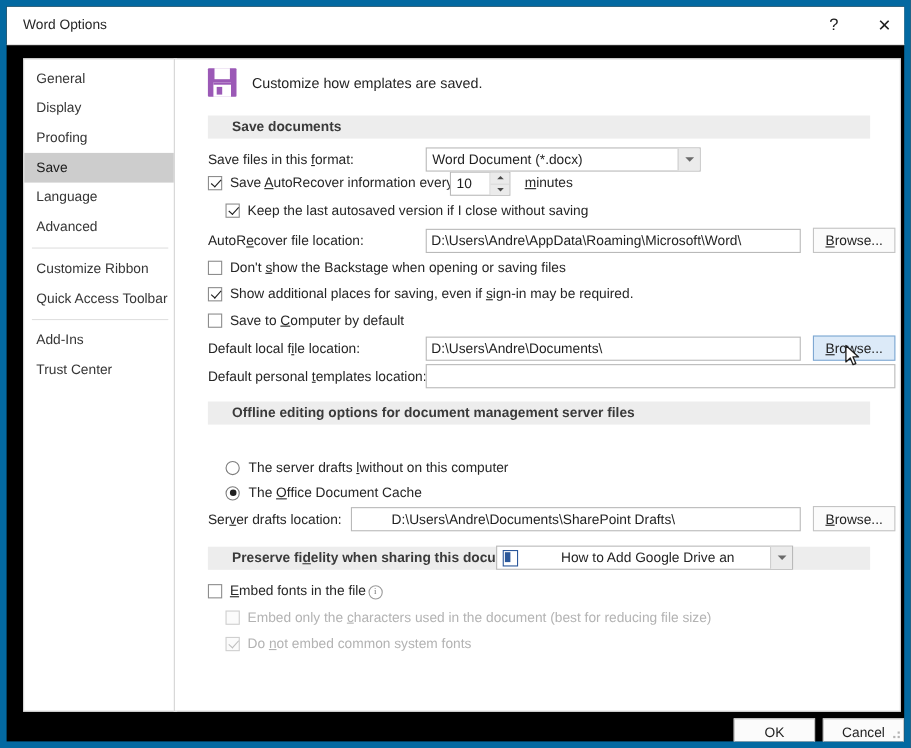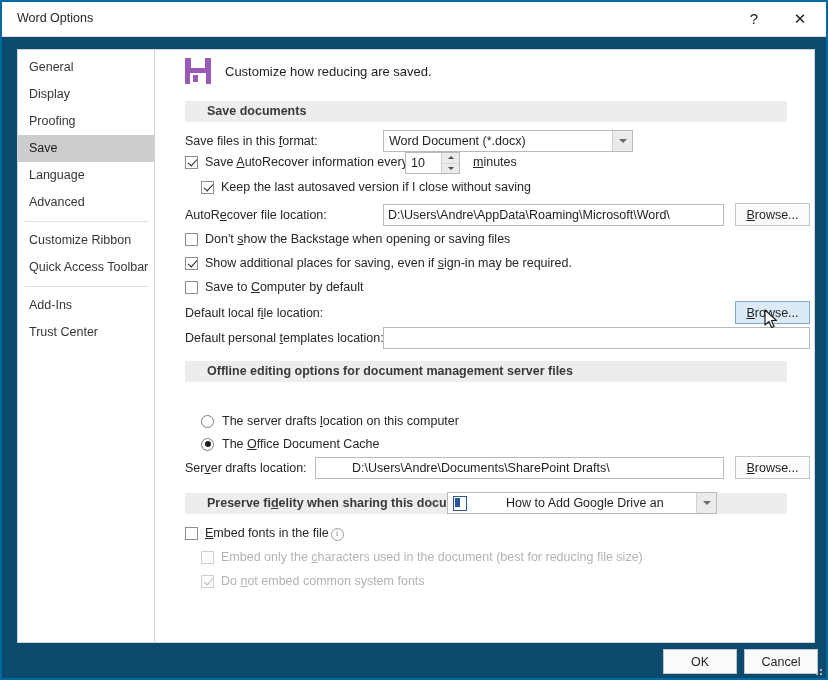--- a/index.html
+++ b/index.html
@@ -11,22 +11,22 @@
     font-family: "Liberation Sans", sans-serif;
     font-size: 12px;
     color: #1f1f1f;
     -webkit-font-smoothing: antialiased;
   }
   #dialog {
     position: relative;
     width: 828px;
     height: 680px;
     box-sizing: border-box;
-    background: #0c4a6e;
-    border: 2px solid #0369a1;
+    background: #000000;
+    border: 6px solid #0369a1;
     overflow: hidden;
   }
 
   
   .titlebar {
     position: absolute;
     left: 0; top: 0;
     width: 826px;
     height: 34px;
     background: #ffffff;
@@ -431,21 +431,21 @@
     <div class="side-item">Add-Ins</div>
     <div class="side-item">Trust Center</div>
   </div>
 
   <div class="panel">
 
     <div class="page-head">
       <div class="floppy">
         <div class="floppy-hole"></div>
       </div>
-      <div class="page-head-text">Customize how reducing are saved.</div>
+      <div class="page-head-text">Customize how emplates are saved.</div>
     </div>
 
     <div class="section-band" style="top:51px;">Save documents</div>
 
     <div class="lbl" style="left:30px; top:84px;"><span>Save files in this </span><u>f</u><span>ormat:</span></div>
     <div class="combo" style="left:228px; top:80px; width:250px;">
       <div class="combo-text">Word Document (*.docx)</div>
       <div class="combo-arrow">
           <span class="chev"></span>
         </div>
@@ -484,33 +484,34 @@
       <span class="cb checked"></span>
       <span class="cb-text"><span>Show additional places for saving, even if </span><u>s</u><span>ign-in may be required.</span></span>
     </div>
 
     <div class="cb-row" style="left:30px; top:230px;">
       <span class="cb"></span>
       <span class="cb-text"><span>Save to </span><u>C</u><span>omputer by default</span></span>
     </div>
 
     <div class="lbl" style="left:30px; top:256px;"><span>Default local f</span><u>i</u><span>le location:</span></div>
+    <div class="tbox" style="left:228px; top:252px; width:341px;"><span>D:\Users\Andre\Documents\</span></div>
     <div class="btn hovered" style="left:580px; top:251px; width:75px;">
         <span><u>B</u>rowse...</span>
       </div>
 
     <div class="lbl" style="left:30px; top:281px;"><span>Default personal </span><u>t</u><span>emplates location:</span></div>
     <div class="tbox" style="left:228px; top:277px; width:427px;"><span></span></div>
 
     <div class="section-band" style="top:311px;">Offline editing options for document management server files</div>
 
 
     <div class="rb-row" style="left:46px; top:364px;">
       <span class="rb"></span>
-      <span class="rb-text"><span>The server drafts </span><u>l</u><span>ocation on this computer</span></span>
+      <span class="rb-text"><span>The server drafts </span><u>l</u><span>without on this computer</span></span>
     </div>
     <div class="rb-row" style="left:46px; top:387px;">
       <span class="rb selected"></span>
       <span class="rb-text"><span>The </span><u>O</u><span>ffice Document Cache</span></span>
     </div>
 
     <div class="lbl" style="left:30px; top:411px;"><span>Ser</span><u>v</u><span>er drafts location:</span></div>
     <div class="tbox" style="left:160px; top:407px; width:409px;padding-left:36px;"><span>D:\Users\Andre\Documents\SharePoint Drafts\</span></div>
     <div class="btn" style="left:580px; top:406px; width:75px;">
         <span><u>B</u>rowse...</span>

